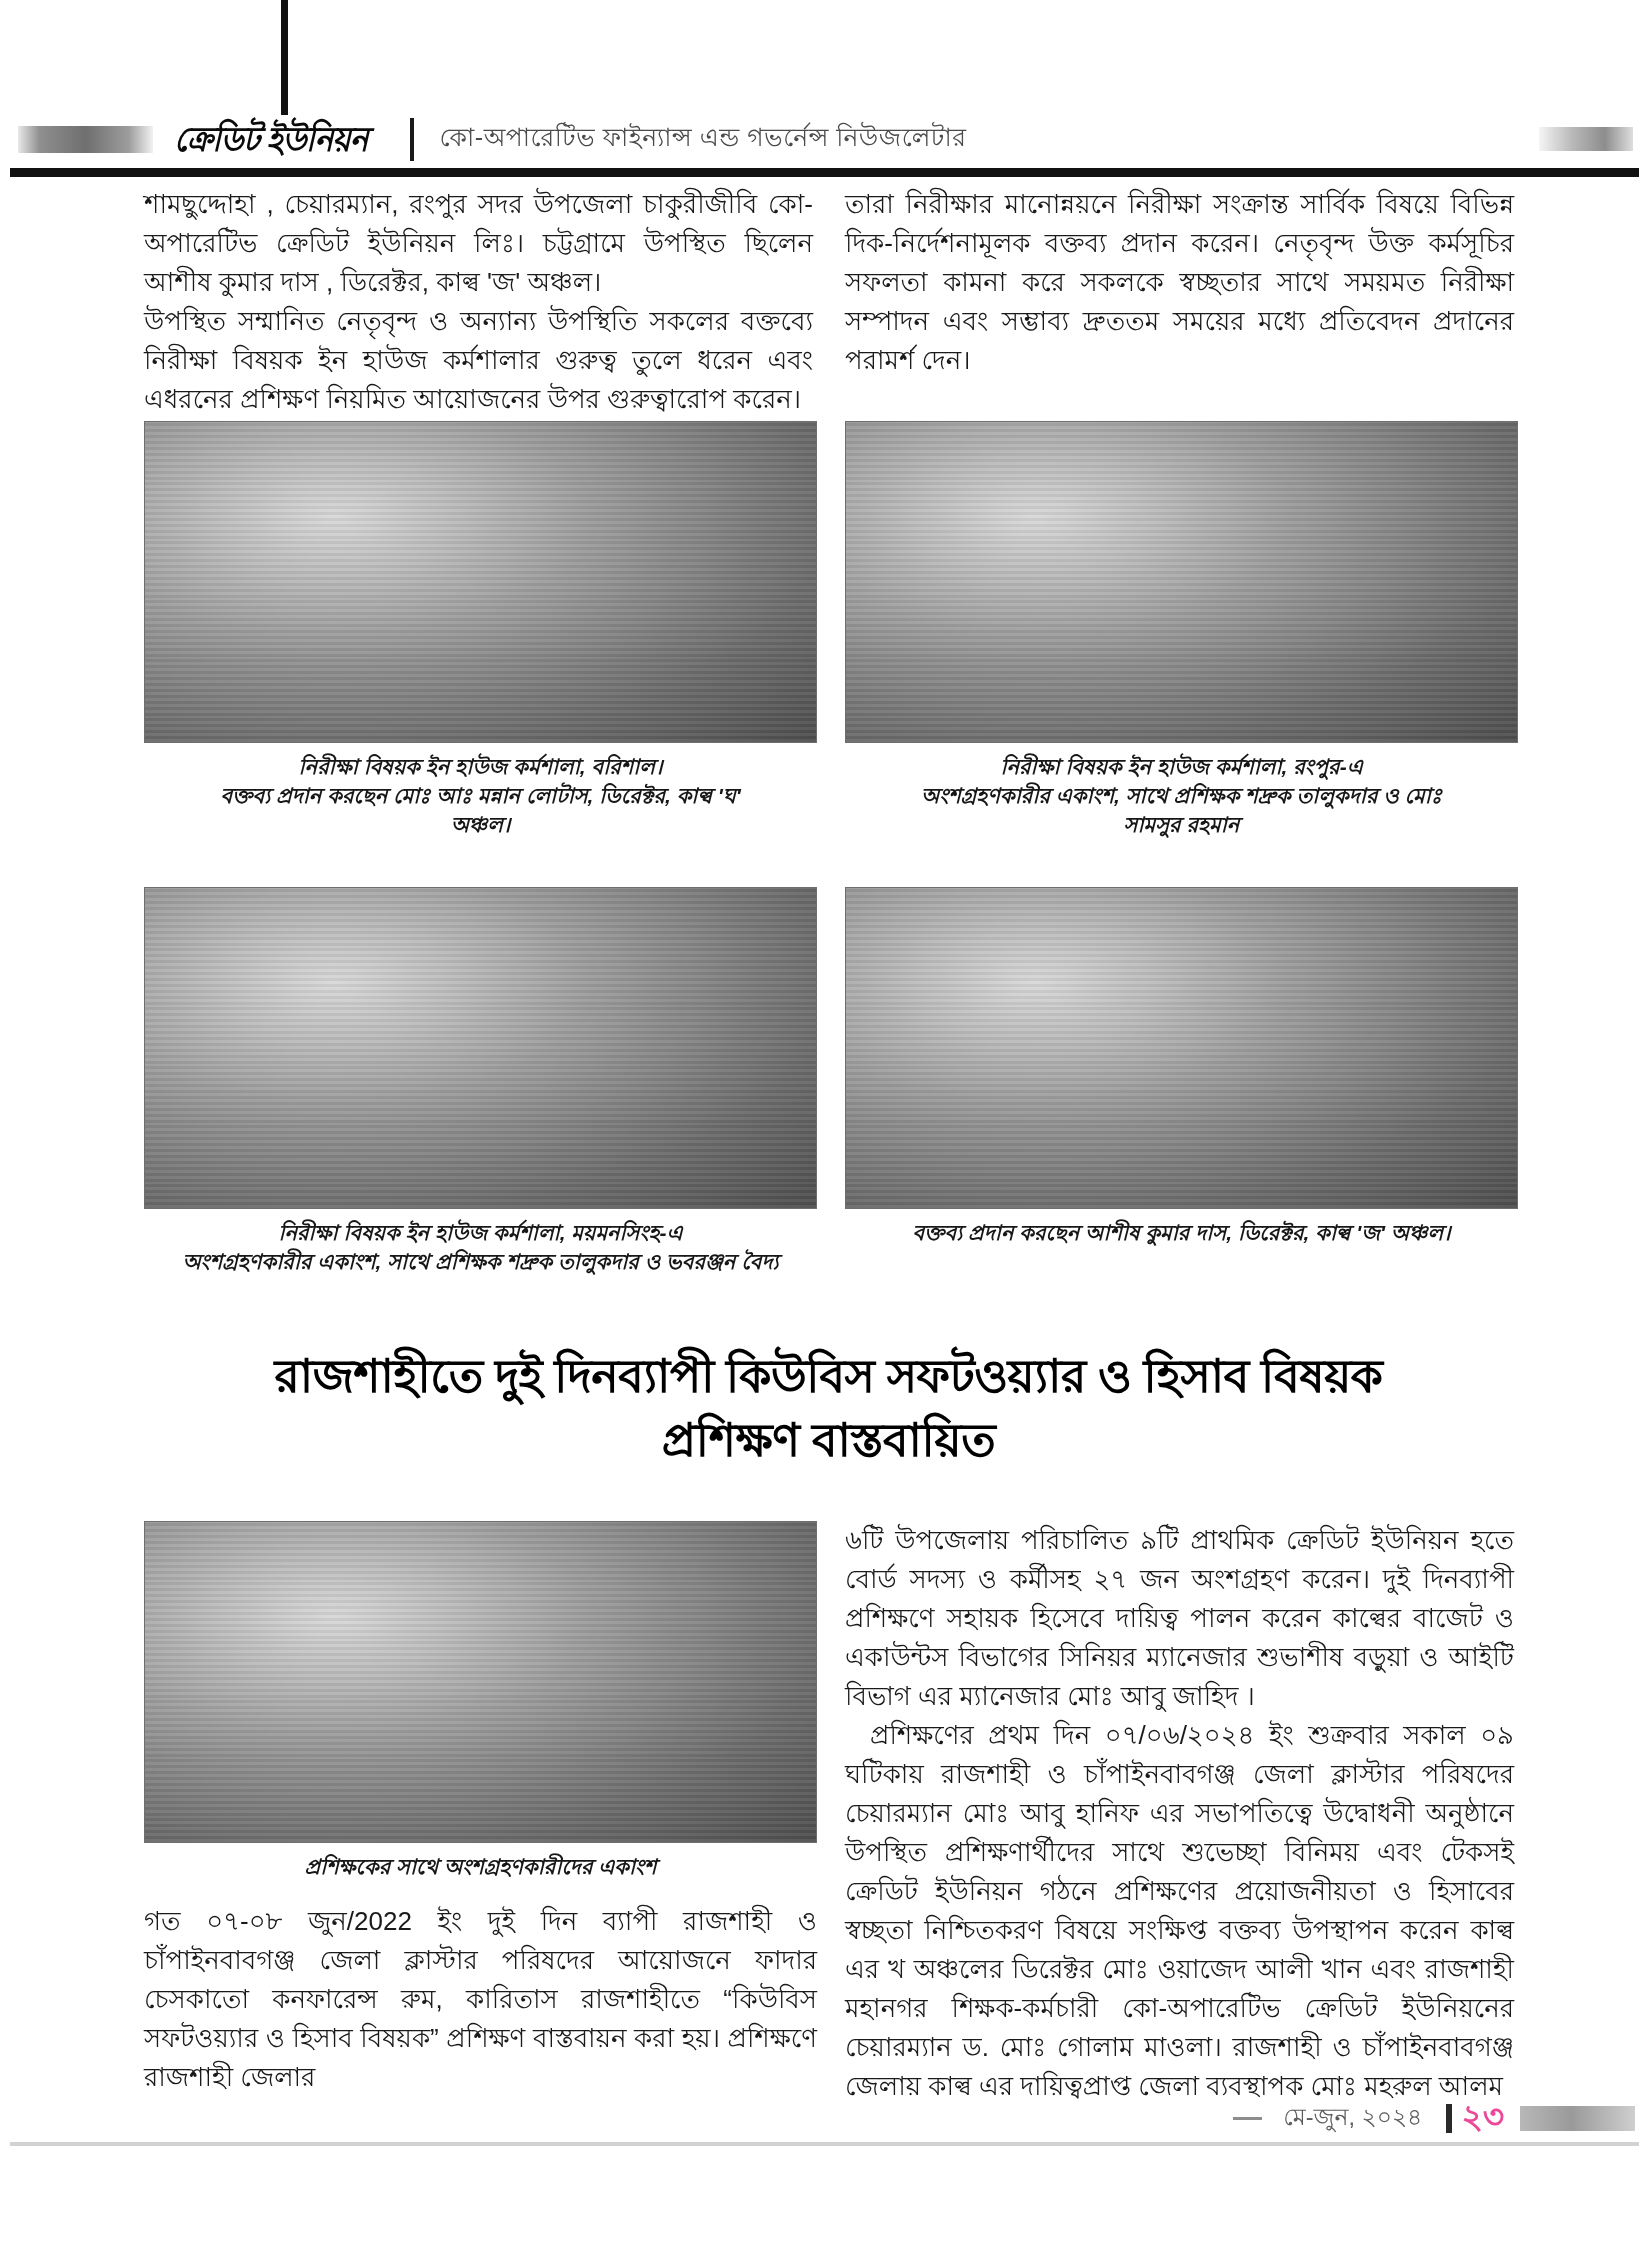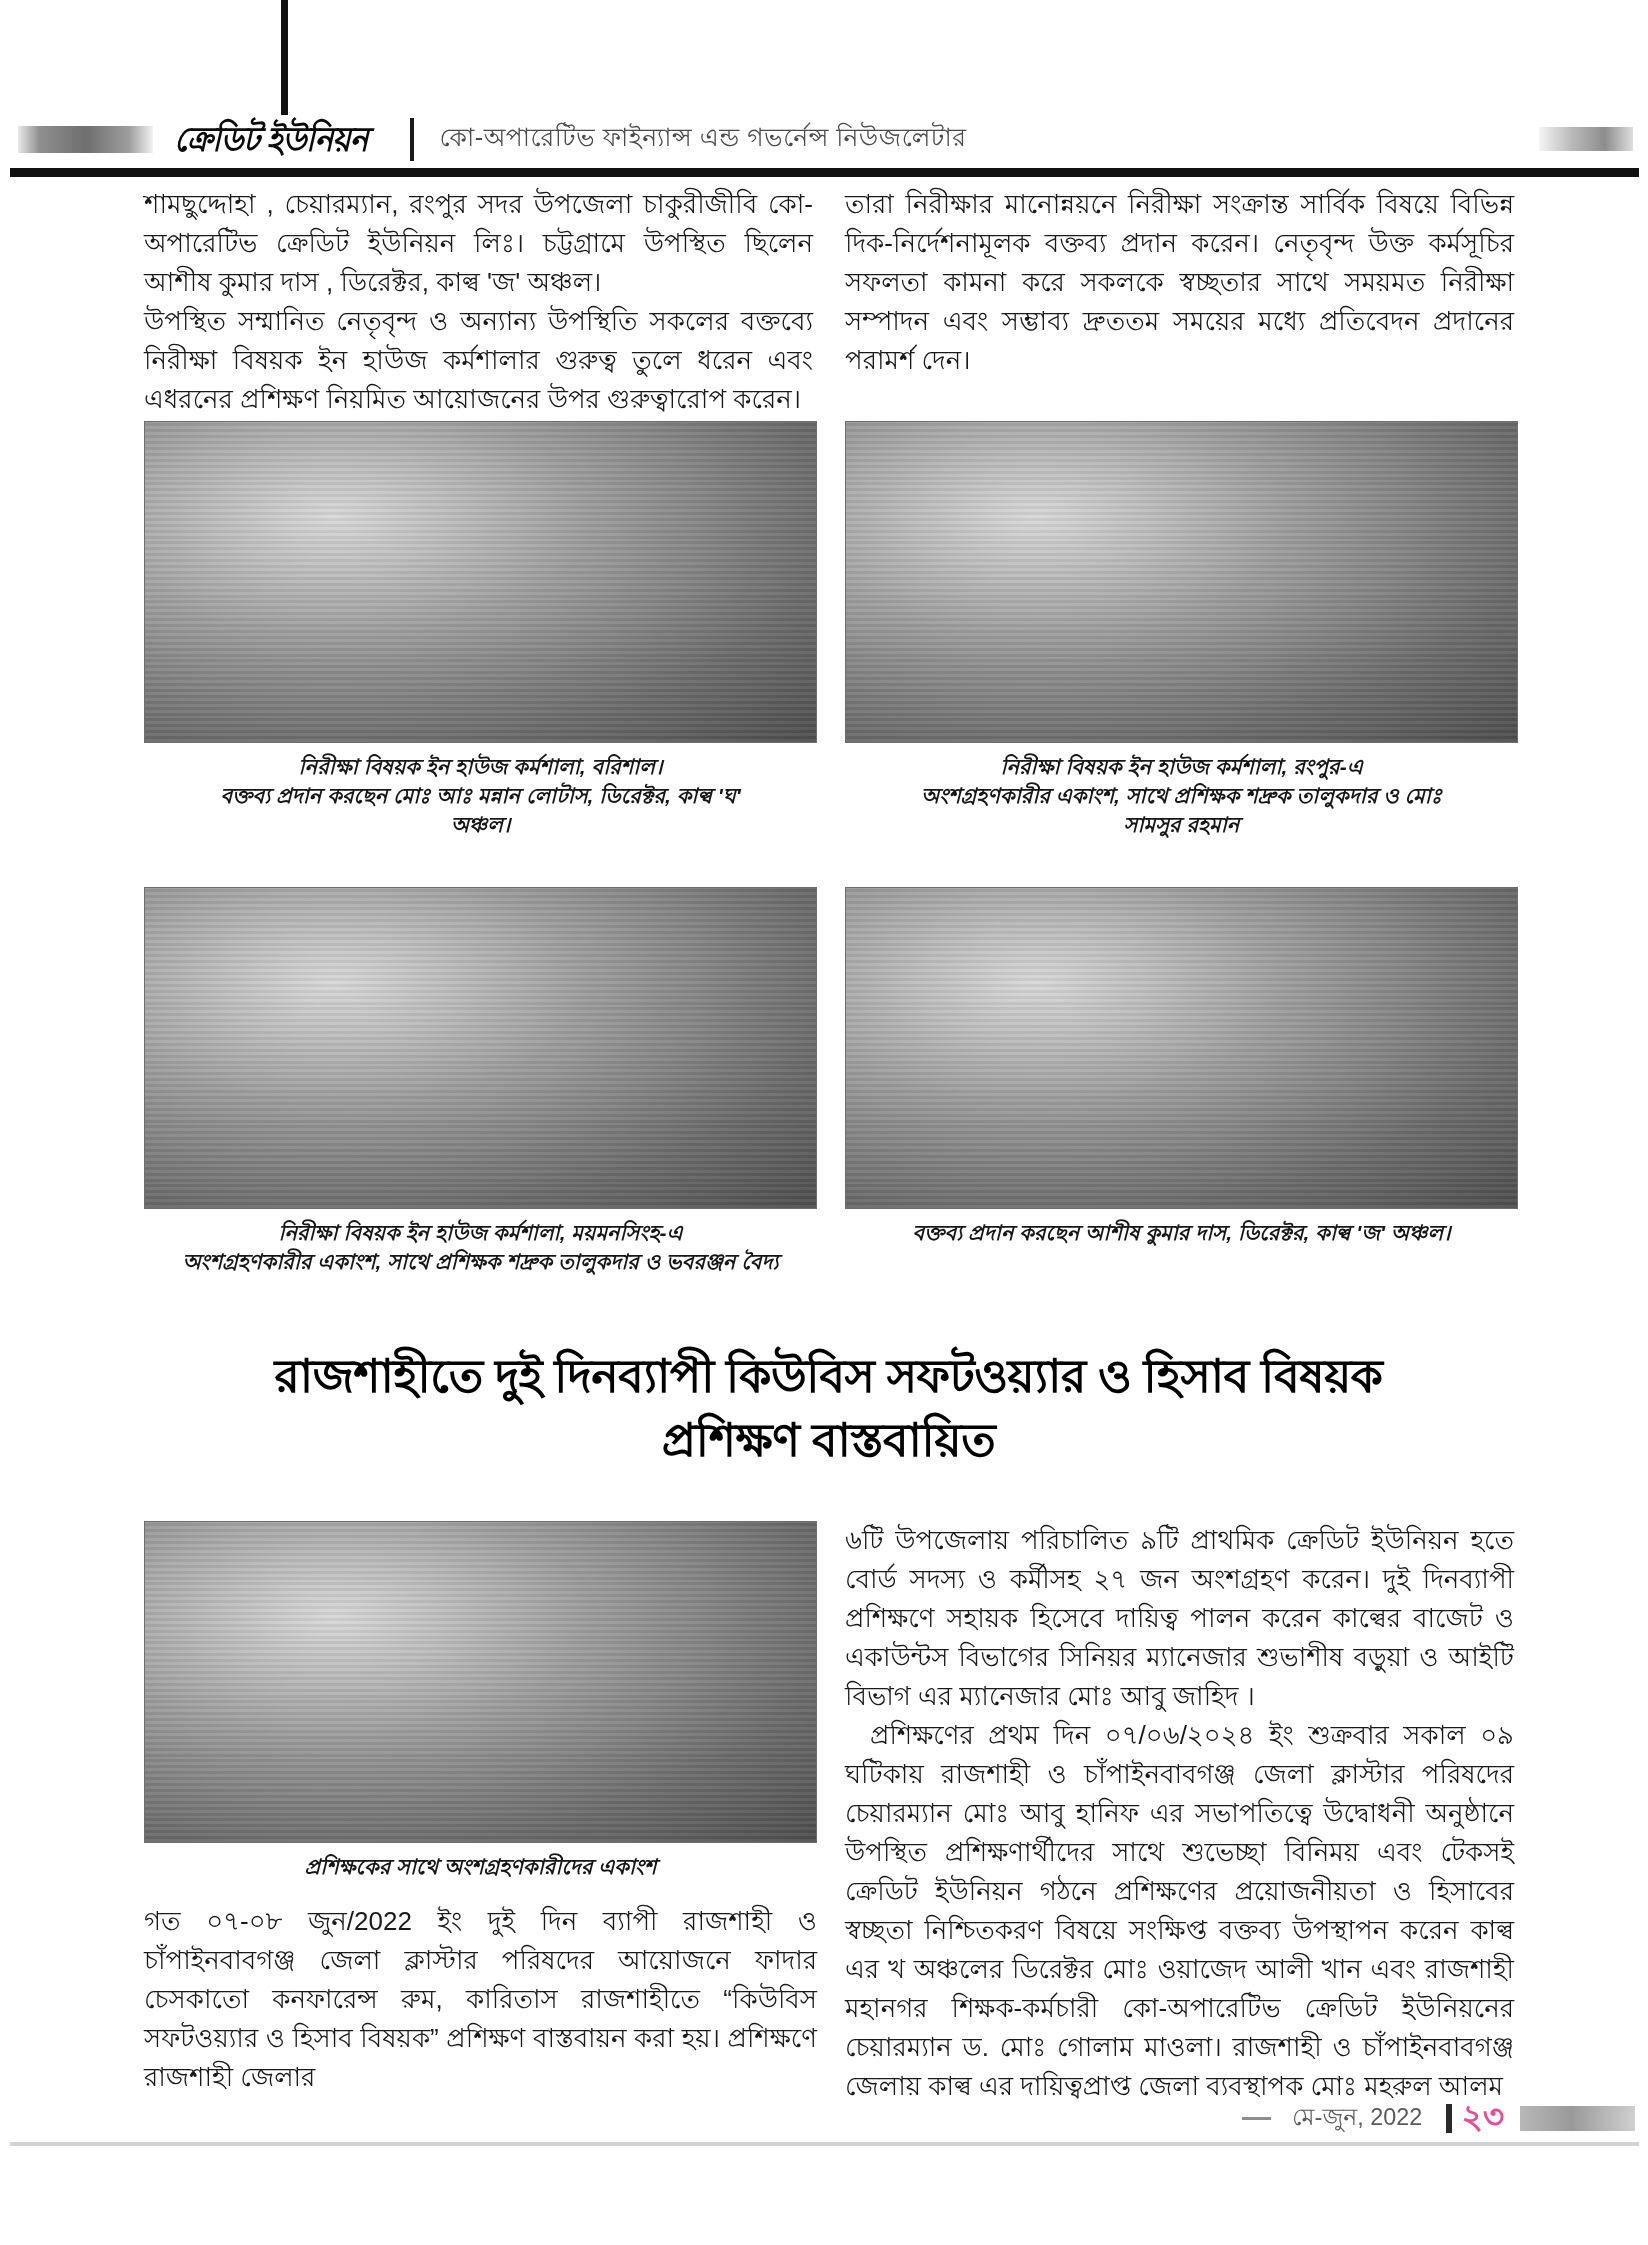--- a/index.html
+++ b/index.html
@@ -390,21 +390,21 @@
     </div>
   </div>
 
   <div class="lower-right bn-body">
     <p>৬টি উপজেলায় পরিচালিত ৯টি প্রাথমিক ক্রেডিট ইউনিয়ন হতে বোর্ড সদস্য ও কর্মীসহ ২৭ জন অংশগ্রহণ করেন। দুই দিনব্যাপী প্রশিক্ষণে সহায়ক হিসেবে দায়িত্ব পালন করেন কাল্বের বাজেট ও একাউন্টস বিভাগের সিনিয়র ম্যানেজার শুভাশীষ বড়ুয়া ও আইটি বিভাগ এর ম্যানেজার মোঃ আবু জাহিদ ।</p>
     <p style="text-indent:25px;">প্রশিক্ষণের প্রথম দিন ০৭/০৬/২০২৪ ইং শুক্রবার সকাল ০৯ ঘটিকায় রাজশাহী ও চাঁপাইনবাবগঞ্জ জেলা ক্লাস্টার পরিষদের চেয়ারম্যান মোঃ আবু হানিফ এর সভাপতিত্বে উদ্বোধনী অনুষ্ঠানে উপস্থিত প্রশিক্ষণার্থীদের সাথে শুভেচ্ছা বিনিময় এবং টেকসই ক্রেডিট ইউনিয়ন গঠনে প্রশিক্ষণের প্রয়োজনীয়তা ও হিসাবের স্বচ্ছতা নিশ্চিতকরণ বিষয়ে সংক্ষিপ্ত বক্তব্য উপস্থাপন করেন কাল্ব এর খ অঞ্চলের ডিরেক্টর মোঃ ওয়াজেদ আলী খান এবং রাজশাহী মহানগর শিক্ষক-কর্মচারী কো-অপারেটিভ ক্রেডিট ইউনিয়নের চেয়ারম্যান ড. মোঃ গোলাম মাওলা। রাজশাহী ও চাঁপাইনবাবগঞ্জ জেলায় কাল্ব এর দায়িত্বপ্রাপ্ত জেলা ব্যবস্থাপক মোঃ মহরুল আলম</p>
   </div>
 
   <div class="footer">
     <div class="footer-dash"></div>
-    <div class="footer-date">মে-জুন, 2022</div>
+    <div class="footer-date">মে-জুন, ২০২৪</div>
     <div class="footer-rule"></div>
     <div class="footer-page">২৩</div>
     <div class="footer-swatch"></div>
   </div>
   <div class="footer-bar"></div>
 
 </div>
 
 
 </body></html>

